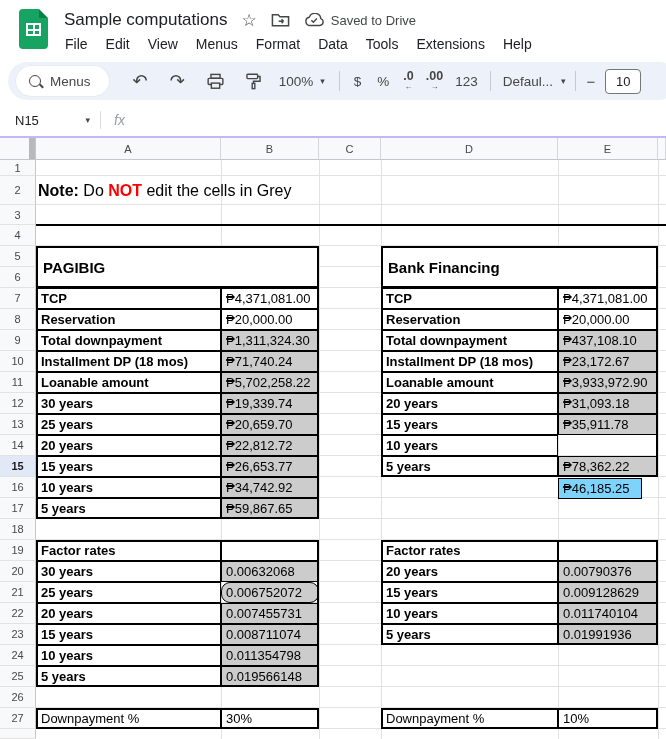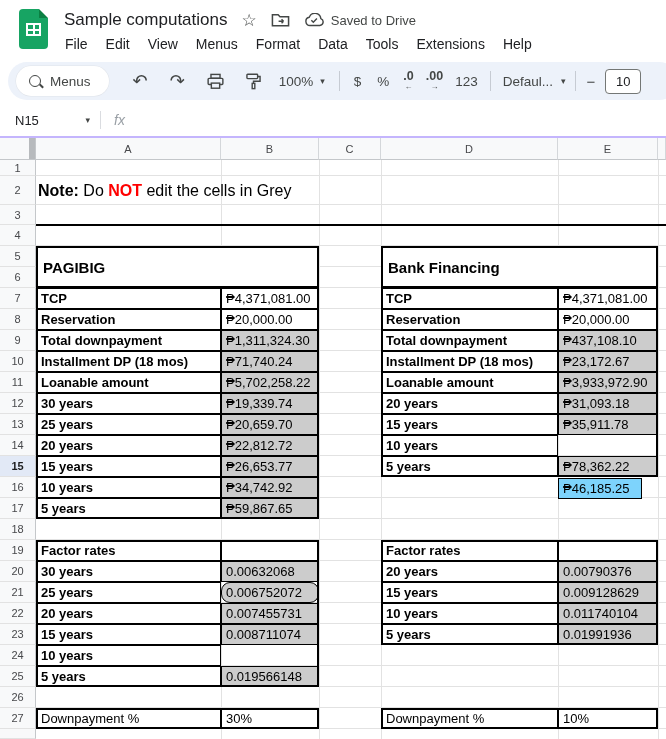--- a/index.html
+++ b/index.html
@@ -296,20 +296,21 @@
     <div class="tcell" style="left: 221px; top: 540px; width: 98px; height: 21px;"></div>
     <div class="tcell lab" style="left: 36px; top: 561px; width: 185px; height: 21px;">30 years</div>
     <div class="tcell" style="left: 221px; top: 561px; width: 98px; height: 21px; background: rgb(204, 204, 204);">0.00632068</div>
     <div class="tcell lab" style="left: 36px; top: 582px; width: 185px; height: 21px;">25 years</div>
     <div class="tcell" style="left: 221px; top: 582px; width: 98px; height: 21px; background: rgb(204, 204, 204); border-radius: 9px;">0.006752072</div>
     <div class="tcell lab" style="left: 36px; top: 603px; width: 185px; height: 21px;">20 years</div>
     <div class="tcell" style="left: 221px; top: 603px; width: 98px; height: 21px; background: rgb(204, 204, 204);">0.007455731</div>
     <div class="tcell lab" style="left: 36px; top: 624px; width: 185px; height: 21px;">15 years</div>
     <div class="tcell" style="left: 221px; top: 624px; width: 98px; height: 21px; background: rgb(204, 204, 204);">0.008711074</div>
     <div class="tcell lab" style="left: 36px; top: 645px; width: 185px; height: 21px;">10 years</div>
+    <div class="tcell" style="left: 221px; top: 645px; width: 98px; height: 21px; background: rgb(204, 204, 204);">0.011354798</div>
     <div class="tcell lab" style="left: 36px; top: 666px; width: 185px; height: 21px;">5 years</div>
     <div class="tcell" style="left: 221px; top: 666px; width: 98px; height: 21px; background: rgb(204, 204, 204);">0.019566148</div>
     <div class="tbox" style="left: 36px; top: 540px; width: 283px; height: 147px;"></div>
     <div class="tcell lab" style="left: 381px; top: 540px; width: 177px; height: 21px;">Factor rates</div>
     <div class="tcell" style="left: 558px; top: 540px; width: 100px; height: 21px;"></div>
     <div class="tcell lab" style="left: 381px; top: 561px; width: 177px; height: 21px;">20 years</div>
     <div class="tcell" style="left: 558px; top: 561px; width: 100px; height: 21px; background: rgb(204, 204, 204);">0.00790376</div>
     <div class="tcell lab" style="left: 381px; top: 582px; width: 177px; height: 21px;">15 years</div>
     <div class="tcell" style="left: 558px; top: 582px; width: 100px; height: 21px; background: rgb(204, 204, 204);">0.009128629</div>
     <div class="tcell lab" style="left: 381px; top: 603px; width: 177px; height: 21px;">10 years</div>

